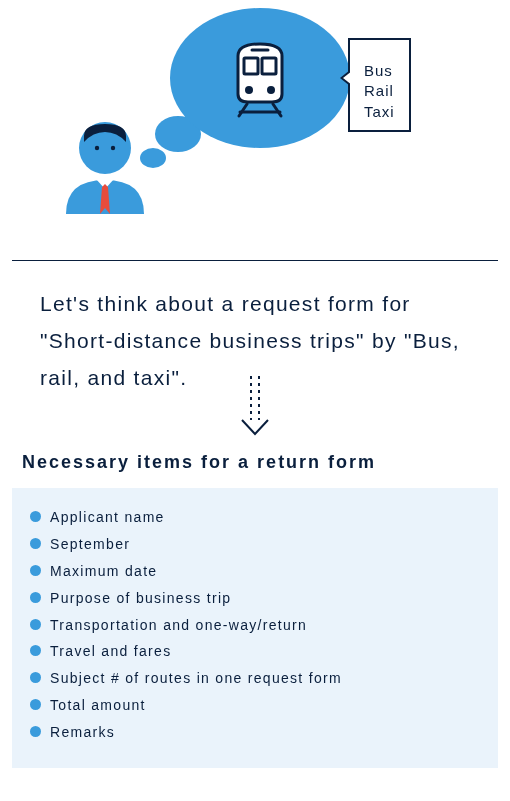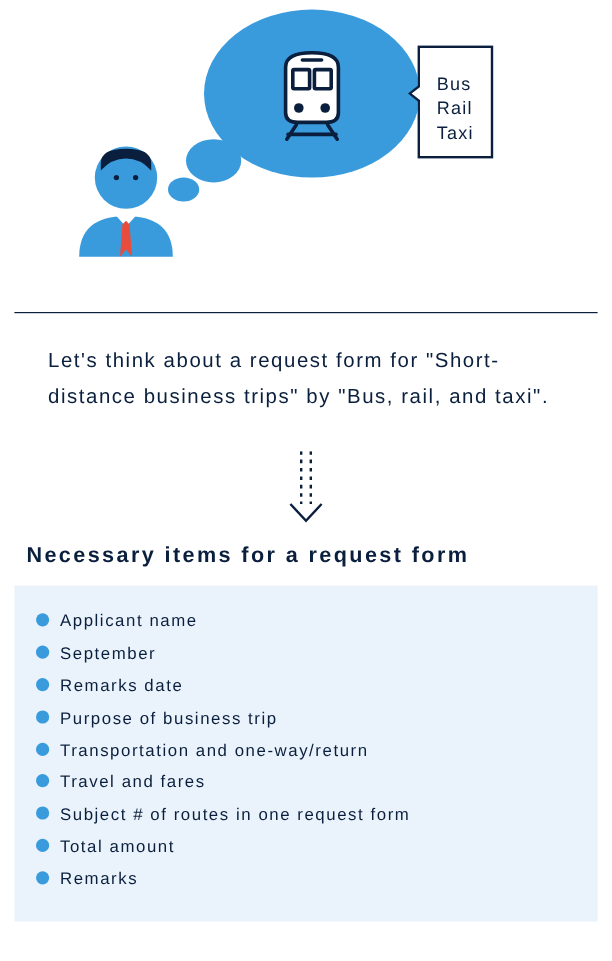--- a/index.html
+++ b/index.html
@@ -100,21 +100,21 @@
     left: 12px;
     right: 12px;
     top: 260px;
     border-top: 1px solid #0a1f3d;
   }
   .intro {
     position: absolute;
     left: 40px;
     right: 40px;
     top: 286px;
-    font-size: 17px;
+    font-size: 21px;
     line-height: 1.75;
     letter-spacing: 1.3px;
   }
   .arrow {
     position: absolute;
     left: 50%;
     top: 376px;
     transform: translateX(-50%);
   }
   .section-title {
@@ -207,27 +207,27 @@
 <div class="arrow">
   <svg width="30" height="62" viewBox="0 0 30 62">
     <g stroke="#0a1f3d" stroke-width="2" fill="none">
       <line x1="11" y1="0" x2="11" y2="44" stroke-dasharray="3 4"></line>
       <line x1="19" y1="0" x2="19" y2="44" stroke-dasharray="3 4"></line>
       <polyline points="2,44 15,58 28,44"></polyline>
     </g>
   </svg>
 </div>
 
-<div class="section-title">Necessary items for a request form</div>
+<div class="section-title">Necessary items for a return form</div>
 
 <div class="list-box">
   <ul>
     <li><span>Applicant name</span></li>
     <li><span>September</span></li>
-    <li><span>Remarks date</span></li>
+    <li><span>Maximum date</span></li>
     <li><span>Purpose of business trip</span></li>
     <li><span>Transportation and one-way/return</span></li>
     <li><span>Travel and fares</span></li>
     <li><span>Subject # of routes in one request form</span></li>
     <li><span>Total amount</span></li>
     <li><span>Remarks</span></li>
   </ul>
 </div>
 
 </body></html>

